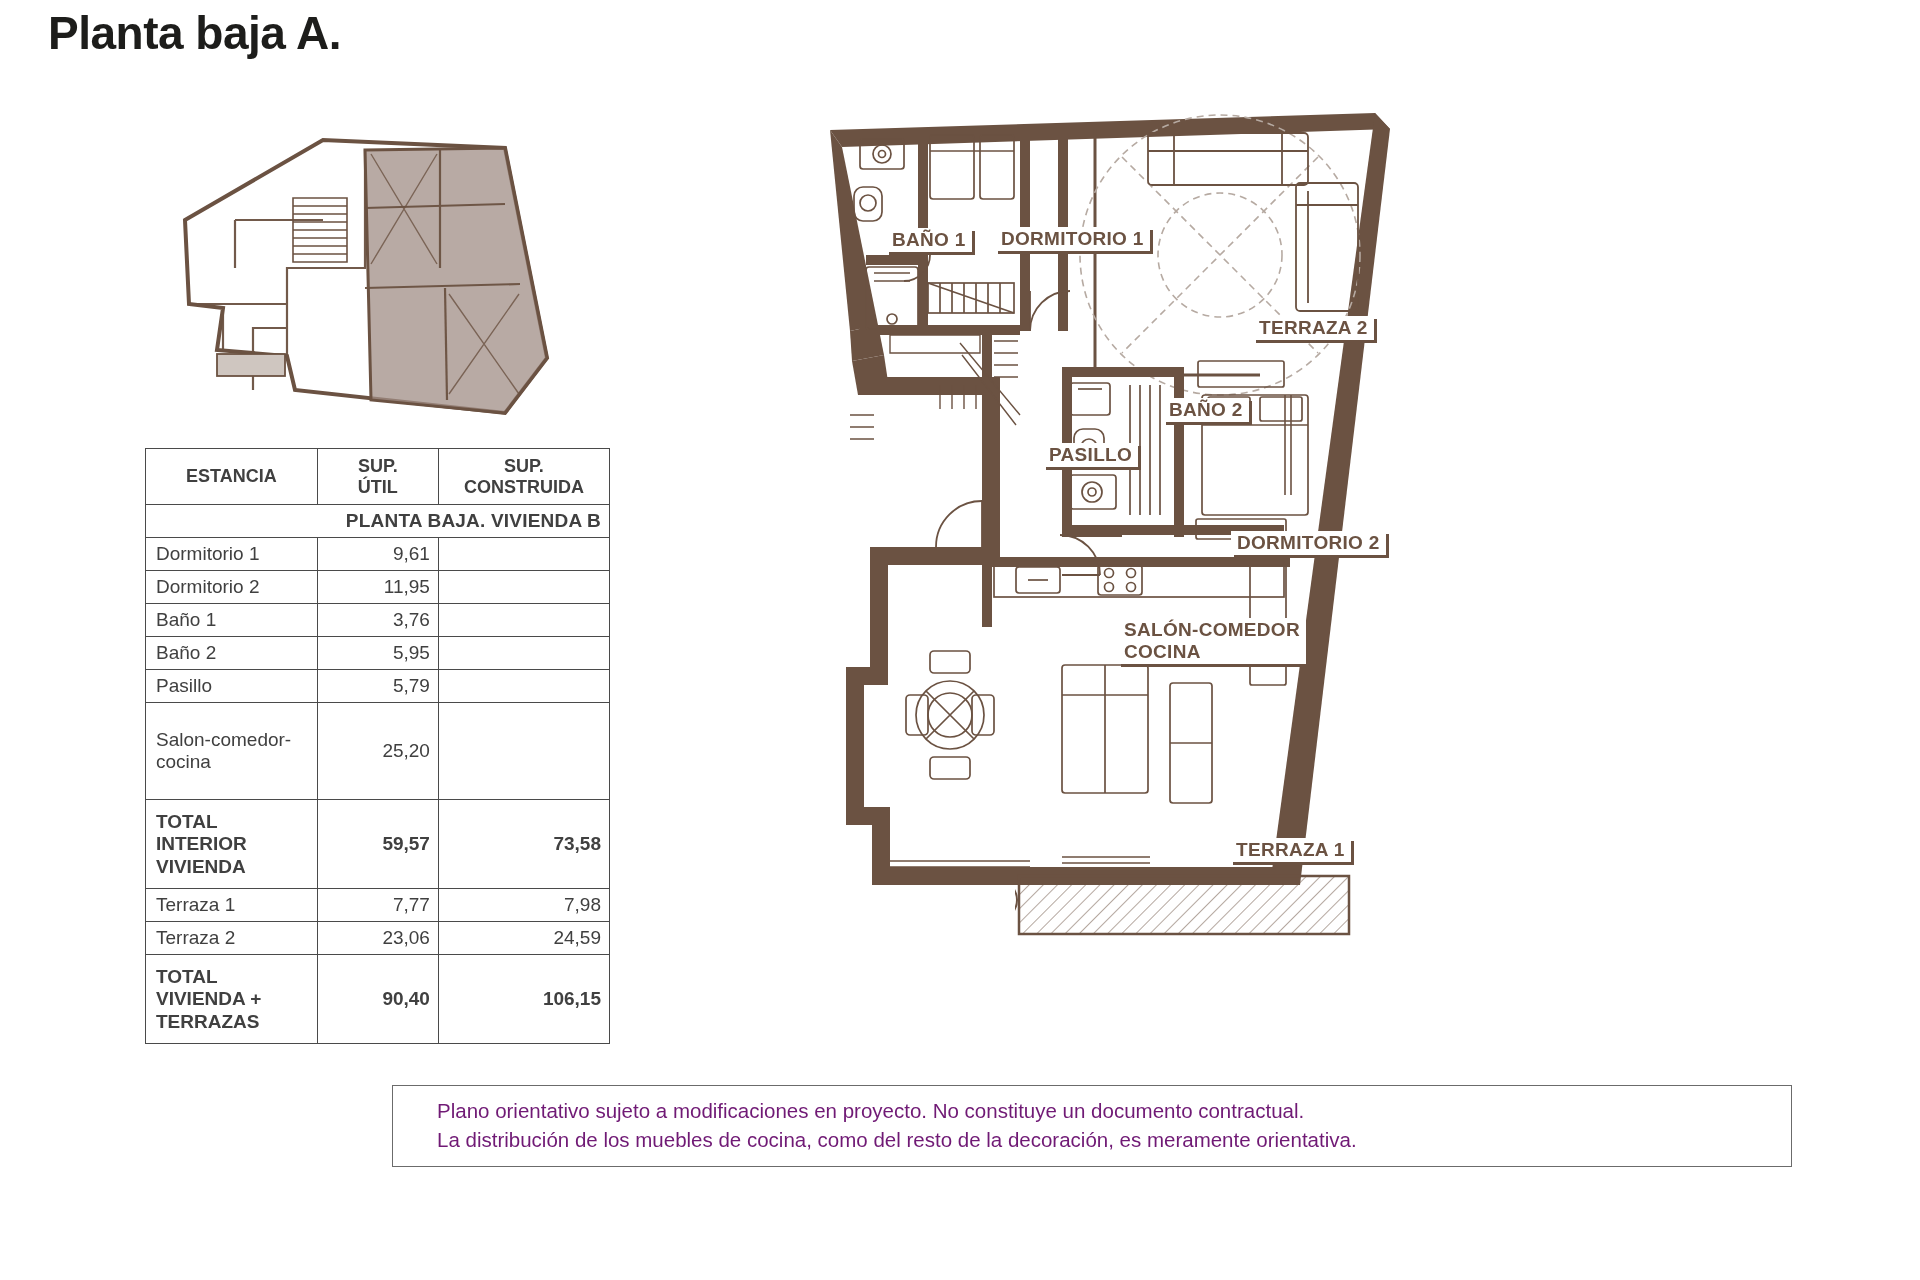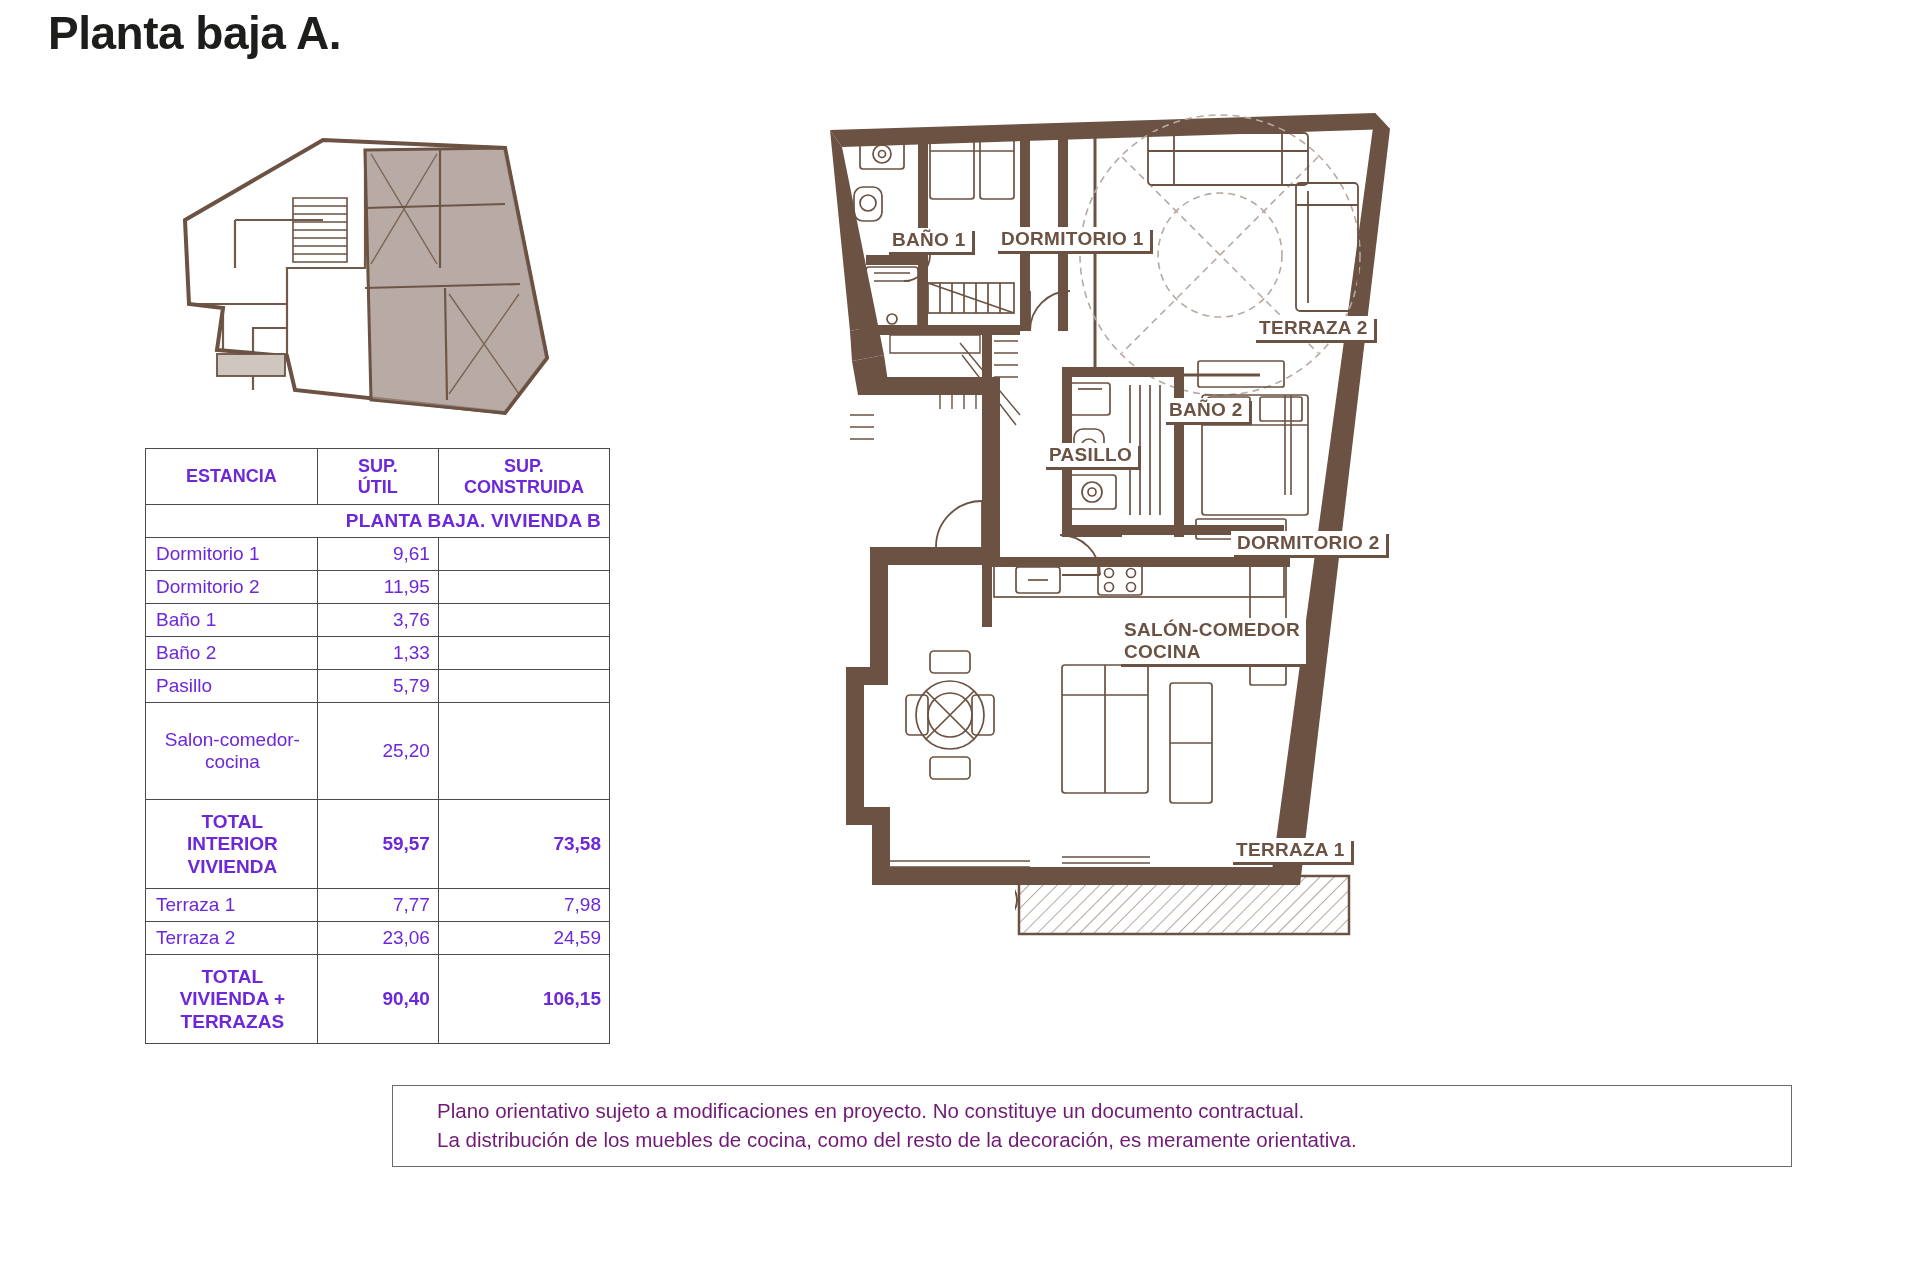--- a/index.html
+++ b/index.html
@@ -44,21 +44,21 @@
   }
 
   
   #area-table {
     position: absolute;
     left: 145px;
     top: 448px;
     width: 465px;
     border-collapse: collapse;
     font-size: 19px;
-    color: #6d28d9;
+    color: #404040;
   }
   #area-table td, #area-table th {
     border: 1px solid #4a4a4a;
     padding: 5px 8px;
     vertical-align: middle;
   }
   #area-table th {
     font-size: 18px;
     font-weight: bold;
     text-align: center;
@@ -77,21 +77,20 @@
     font-weight: bold;
     font-size: 19px;
     letter-spacing: 0.2px;
     text-align: right;
   }
   #area-table tr.total td {
     font-weight: bold;
   }
   #area-table td.room.multiline {
     line-height: 1.18;
-    text-align: center;
   }
   .col-room { width: 172px; }
   .col-util { width: 123px; }
   .col-constr { width: 170px; }
 
   
   #floor-plan {
     position: absolute;
     left: 830px;
     top: 95px;
@@ -197,21 +196,21 @@
         <td class="num">11,95</td>
         <td class="num"></td>
       </tr>
       <tr>
         <td class="room">Baño 1</td>
         <td class="num">3,76</td>
         <td class="num"></td>
       </tr>
       <tr>
         <td class="room">Baño 2</td>
-        <td class="num">1,33</td>
+        <td class="num">5,95</td>
         <td class="num"></td>
       </tr>
       <tr>
         <td class="room">Pasillo</td>
         <td class="num">5,79</td>
         <td class="num"></td>
       </tr>
       <tr>
         <td class="room multiline" style="height:86px">Salon-comedor-cocina</td>
         <td class="num">25,20</td>

